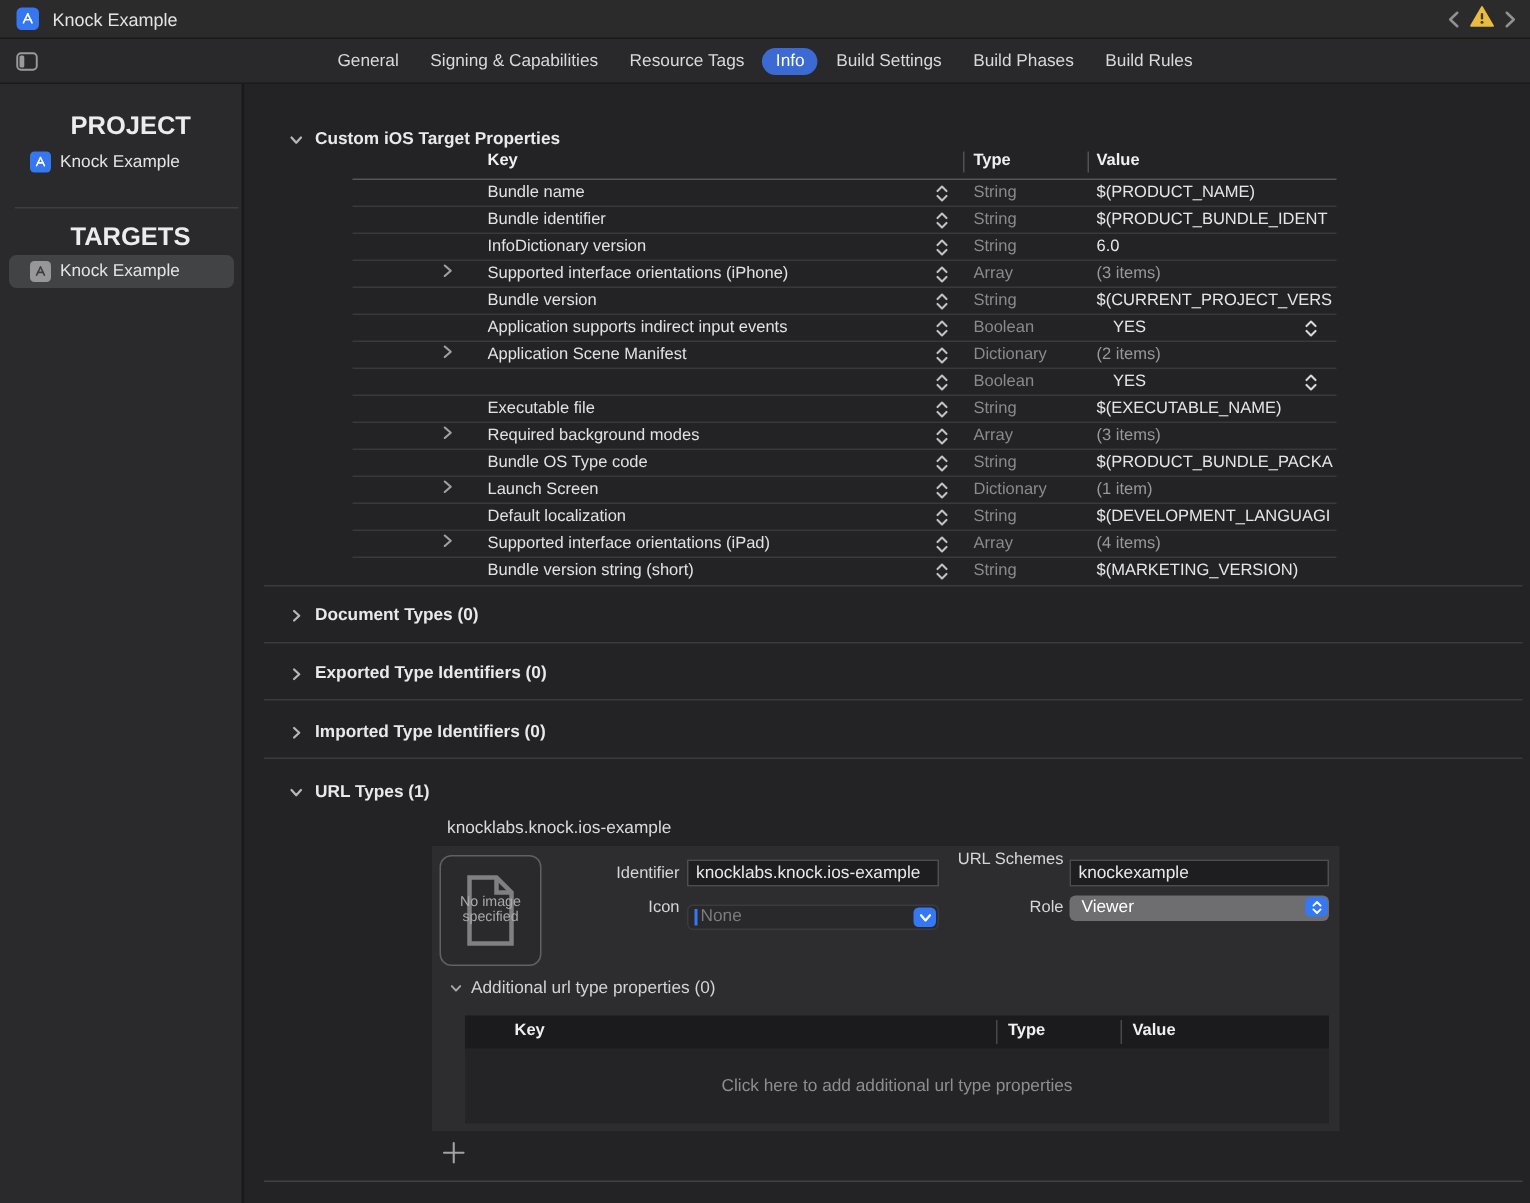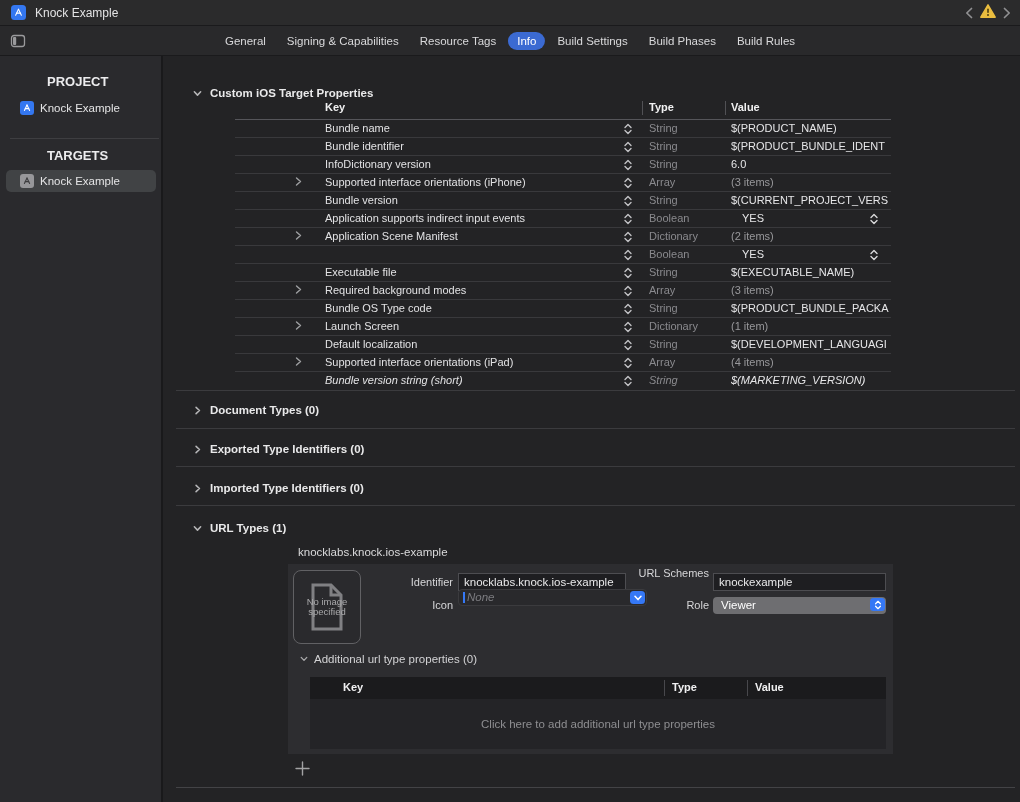--- a/index.html
+++ b/index.html
@@ -22,42 +22,42 @@
   .toolbar { height:30px; background:#29292b; border-bottom:1px solid #1a1a1c; position:relative; flex:0 0 30px; }
   .sidebar-toggle { position:absolute; left:10px; top:7px; width:16px; height:16px; }
   .tabs { position:absolute; left:50%; top:0; transform:translateX(-50%); height:30px;
     display:flex; align-items:center; gap:3px; }
   .tab { font-size:11.5px; color:#d9d9db; padding:3px 9px; border-radius:11px; white-space:nowrap; }
   .tab.active { background:#3b6ad2; color:#ffffff; }
 
   
   .main { flex:1; display:flex; min-height:0; }
   .sidebar { width:163px; flex:0 0 163px; background:#2a2a2d; border-right:2px solid #19191b; position:relative; }
-  .side-label { position:absolute; left:24px; font-size:13px; font-weight:700; color:#ececee;padding-left:23px; }
+  .side-label { position:absolute; left:24px; font-size:17px; font-weight:700; color:#ececee;padding-left:23px; }
   .side-row { position:absolute; display:flex; align-items:center; gap:6px; font-size:11.5px; color:#e4e4e5; }
   .side-row .app-icon { width:14px; height:14px; border-radius:3px; flex:0 0 14px; }
   .side-row.selected { left:6px; top:114px; width:150px; height:22px; background:#414345; border-radius:5px; padding-left:14px; }
   .side-divider { position:absolute; left:10px; right:2px; top:82px; height:1px; background:#3e3e41; }
 
   .content { flex:1; position:relative; background:#232325; overflow:hidden; }
 
   
   .sec-head { position:absolute; left:30px; height:16px; display:flex; align-items:center; gap:8px;
     font-size:11.5px; font-weight:700; color:#e9e9ea; }
   .chev { display:flex; }
   .divider { position:absolute; left:13px; right:5px; height:1px; background:#3b3b3e; }
 
   
   .ptable { position:absolute; left:72px; top:41px; width:656px; }
   .ptable-header { position:relative; height:23px; border-bottom:1px solid #55555a; }
   .ptable-header .hd { position:absolute; top:4px; font-size:11px; font-weight:700; color:#f0f0f1; }
   .hd-key { left:90px; } .hd-type { left:414px; } .hd-value { left:496px; }
   .vsep { position:absolute; top:4px; height:14px; width:1px; background:#515155; }
   .prow { position:relative; height:18px; border-bottom:1px solid #39393c; font-size:11px; }
-  .prow:last-child { border-bottom:none;font-style:italic; }
+  .prow:last-child { border-bottom:none; }
   .prow .cell { position:absolute; top:0; line-height:17.5px; white-space:nowrap; }
   .disclosure { left:60px; color:#9fa0a2; }
   .pkey { left:90px; color:#e2e2e4; max-width:296px; overflow:hidden; }
   .stepper { left:388px; top:3px !important; }
   .ptype { left:414px; color:#8a8a8e; }
   .pvalue { left:496px; right:0; color:#e6e6e8; overflow:hidden; }
   .prow.boolean .pvalue { left:507px; }
   .pvalue.dim { color:#98989b; }
   .bool-stepper { left:634px; top:3px !important; }
 
@@ -511,21 +511,21 @@
           <span class="no-img">No image specified</span>
         </div>
 
         <span class="flabel" style="left:60px; top:9px; width:105px;">Identifier</span>
         <input class="ffield" style="left: 170px; top: 9px; width: 168px;" readonly="" value="knocklabs.knock.ios-example">
 
         <span class="flabel" style="left:336px; top:0; width:85px;">URL Schemes</span>
         <input class="ffield" style="left: 425px; top: 9px; width: 173px;" readonly="" value="knockexample">
 
         <span class="flabel" style="left:60px; top:33px; width:105px; line-height:17px;">Icon</span>
-        <div class="combo" style="left:170px; top:25px; width:189px;font-style:italic;">
+        <div class="combo" style="left:170px; top:39px; width:168px;">
           <span class="caret"></span>
           <span class="combo-text">None</span>
           <span class="combo-btn">
             <svg width="8" height="6" viewBox="0 0 8 6">
                 <path d="M1 1.2 L4 4.6 L7 1.2" stroke="#ffffff" stroke-width="1.5" fill="none" stroke-linecap="round" stroke-linejoin="round"></path>
               </svg>
           </span>
         </div>
 
         <span class="flabel" style="left:336px; top:33px; width:85px; line-height:17px;">Role</span>

